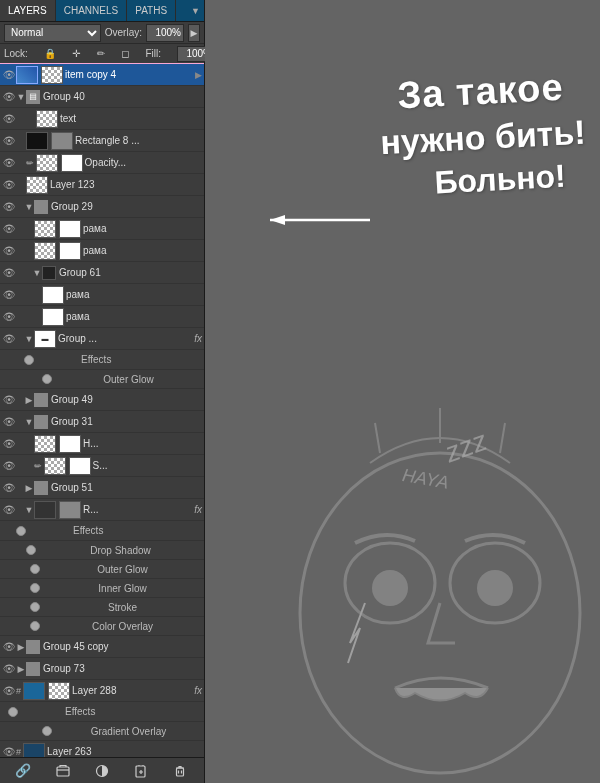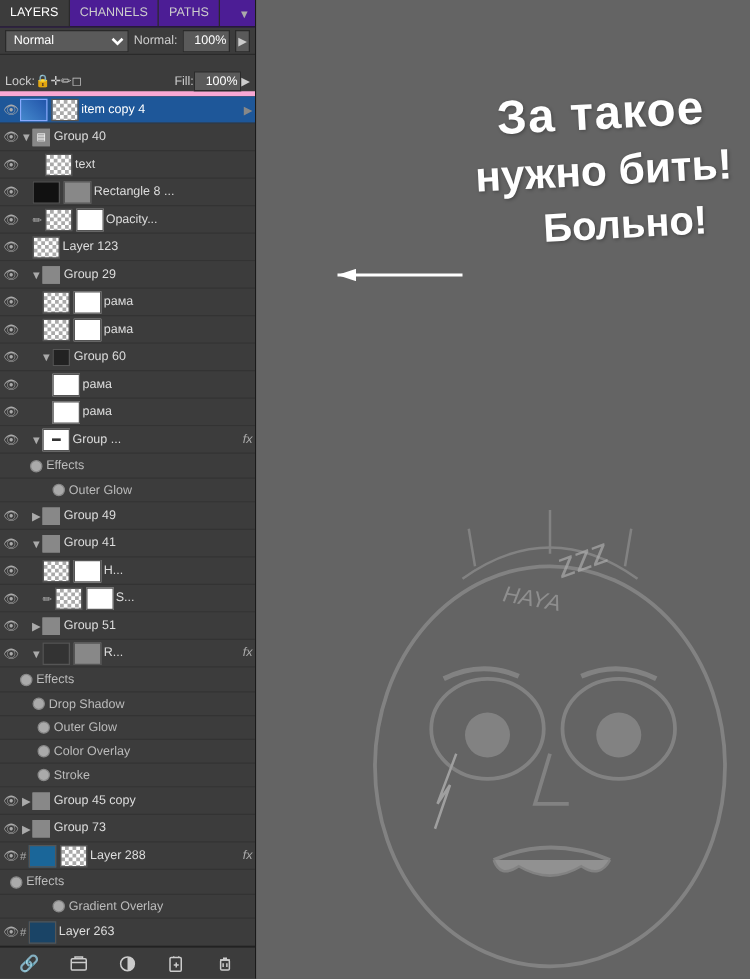--- a/index.html
+++ b/index.html
@@ -12,21 +12,21 @@
       background: #3c3c3c;
       display: flex;
       flex-direction: column;
       flex-shrink: 0;
       border-right: 1px solid #1a1a1a;
     }
 
     
     .tab-bar {
       display: flex;
-      background: #4c1d95;
+      background: #0c4a6e;
       border-bottom: 1px solid #1a1a1a;
       height: 22px;
       align-items: stretch;
     }
     .tab {
       padding: 0 8px;
       display: flex;
       align-items: center;
       font-size: 10px;
       color: #ccc;
@@ -86,24 +86,23 @@
       display: flex;
       align-items: center;
       justify-content: center;
     }
 
     
     .lock-row {
       display: flex;
       align-items: center;
       padding: 2px 4px;
-      border-bottom: 4px solid #f9a8d4;
-      gap: 0;
+      border-bottom: 1px solid #f9a8d4;
+      gap: 16px;
       height: 20px;
-      margin-top: 13px;
     }
     .lock-label { color: #ccc; font-size: 10px; }
     .lock-icon { color: #ccc; font-size: 10px; cursor: pointer; }
     .fill-label { color: #ccc; font-size: 10px; margin-left: auto; }
     .fill-input {
       width: 38px;
       background: #5a5a5a;
       border: 1px solid #2a2a2a;
       color: #fff;
       font-size: 10px;
@@ -181,27 +180,28 @@
       flex-shrink: 0;
     }
     .sub-row {
       display: flex;
       align-items: center;
       height: 20px;
       padding: 0 2px 0 28px;
       border-bottom: 1px solid #333;
       cursor: pointer;
     }
-    .sub-row .layer-name { color: #bbb; font-size: 10px; }
+    .sub-row .layer-name { color: #bbb; font-size: 10px; margin-left: 44px; }
     .effect-row {
       display: flex;
       align-items: center;
       height: 19px;
       padding: 0 2px 0 42px;
       border-bottom: 1px solid #333;
+      text-align: center;
     }
     .effect-row .layer-name { color: #bbb; font-size: 10px; }
     .eye-dot {
       width: 10px;
       height: 10px;
       border-radius: 50%;
       border: 1px solid #888;
       background: #aaa;
       margin-right: 3px;
       flex-shrink: 0;
@@ -246,21 +246,21 @@
     <div class="tab active">LAYERS</div>
     <div class="tab">CHANNELS</div>
     <div class="tab">PATHS</div>
     <div class="tab-collapse">▼</div>
   </div>
 
   <div class="blend-row">
     <select class="blend-select">
       <option>Normal</option>
     </select>
-    <span class="opacity-label">Normal:</span>
+    <span class="opacity-label">Overlay:</span>
     <input class="opacity-input" value="100%" readonly="" style="">
     <div class="arrow-btn">▶</div>
   </div>
 
   <div class="lock-row">
     <span class="lock-label">Lock:</span>
     <span class="lock-icon">🔒</span>
     <span class="lock-icon">✛</span>
     <span class="lock-icon">✏</span>
     <span class="lock-icon">◻</span>
@@ -342,21 +342,21 @@
       <div class="layer-thumb checker"></div>
       <div class="layer-thumb" style="background:#fff;margin-left:1px;"></div>
       <span class="layer-name">рама</span>
     </div>
 
     <div class="layer-row group-header">
       <span class="eye-col">👁</span>
       <span style="width:16px;"></span>
       <span class="triangle">▼</span>
       <div style="width:14px;height:14px;border:1px solid #555;background:#222;margin-right:3px;"></div>
-      <span class="layer-name">Group 60</span>
+      <span class="layer-name">Group 61</span>
     </div>
 
     <div class="layer-row">
       <span class="eye-col">👁</span>
       <span style="width:26px;"></span>
       <div class="layer-thumb" style="background:#fff;"></div>
       <span class="layer-name">рама</span>
     </div>
 
     <div class="layer-row">
@@ -393,21 +393,21 @@
       <span class="triangle">▶</span>
       <div style="width:14px;height:14px;border:1px solid #888;background:#888;margin-right:3px;"></div>
       <span class="layer-name">Group 49</span>
     </div>
 
     <div class="layer-row group-header">
       <span class="eye-col">👁</span>
       <span style="width:8px;"></span>
       <span class="triangle">▼</span>
       <div style="width:14px;height:14px;border:1px solid #888;background:#888;margin-right:3px;"></div>
-      <span class="layer-name">Group 41</span>
+      <span class="layer-name">Group 31</span>
     </div>
 
     <div class="layer-row">
       <span class="eye-col">👁</span>
       <span style="width:18px;"></span>
       <div class="layer-thumb checker"></div>
       <div class="layer-thumb" style="background:#fff;margin-left:1px;"></div>
       <span class="layer-name">H...</span>
     </div>
 
@@ -446,29 +446,33 @@
     <div class="effect-row" style="padding-left:26px;">
       <span class="eye-dot"></span>
       <span class="layer-name">Drop Shadow</span>
     </div>
 
     <div class="effect-row" style="padding-left:30px;">
       <span class="eye-dot"></span>
       <span class="layer-name">Outer Glow</span>
     </div>
 
-
     <div class="effect-row" style="padding-left:30px;">
       <span class="eye-dot"></span>
+      <span class="layer-name">Inner Glow</span>
+    </div>
+
+    <div class="effect-row" style="padding-left:30px;">
+      <span class="eye-dot"></span>
+      <span class="layer-name">Stroke</span>
+    </div>
+
+    <div class="effect-row" style="padding-left:30px;">
+      <span class="eye-dot"></span>
       <span class="layer-name">Color Overlay</span>
-    </div>
-
-    <div class="effect-row" style="padding-left:30px;">
-      <span class="eye-dot"></span>
-      <span class="layer-name">Stroke</span>
     </div>
 
     <div class="layer-row group-header">
       <span class="eye-col">👁</span>
       <span class="triangle">▶</span>
       <div style="width:14px;height:14px;border:1px solid #888;background:#888;margin-right:3px;"></div>
       <span class="layer-name">Group 45 copy</span>
     </div>
 
     <div class="layer-row group-header">

